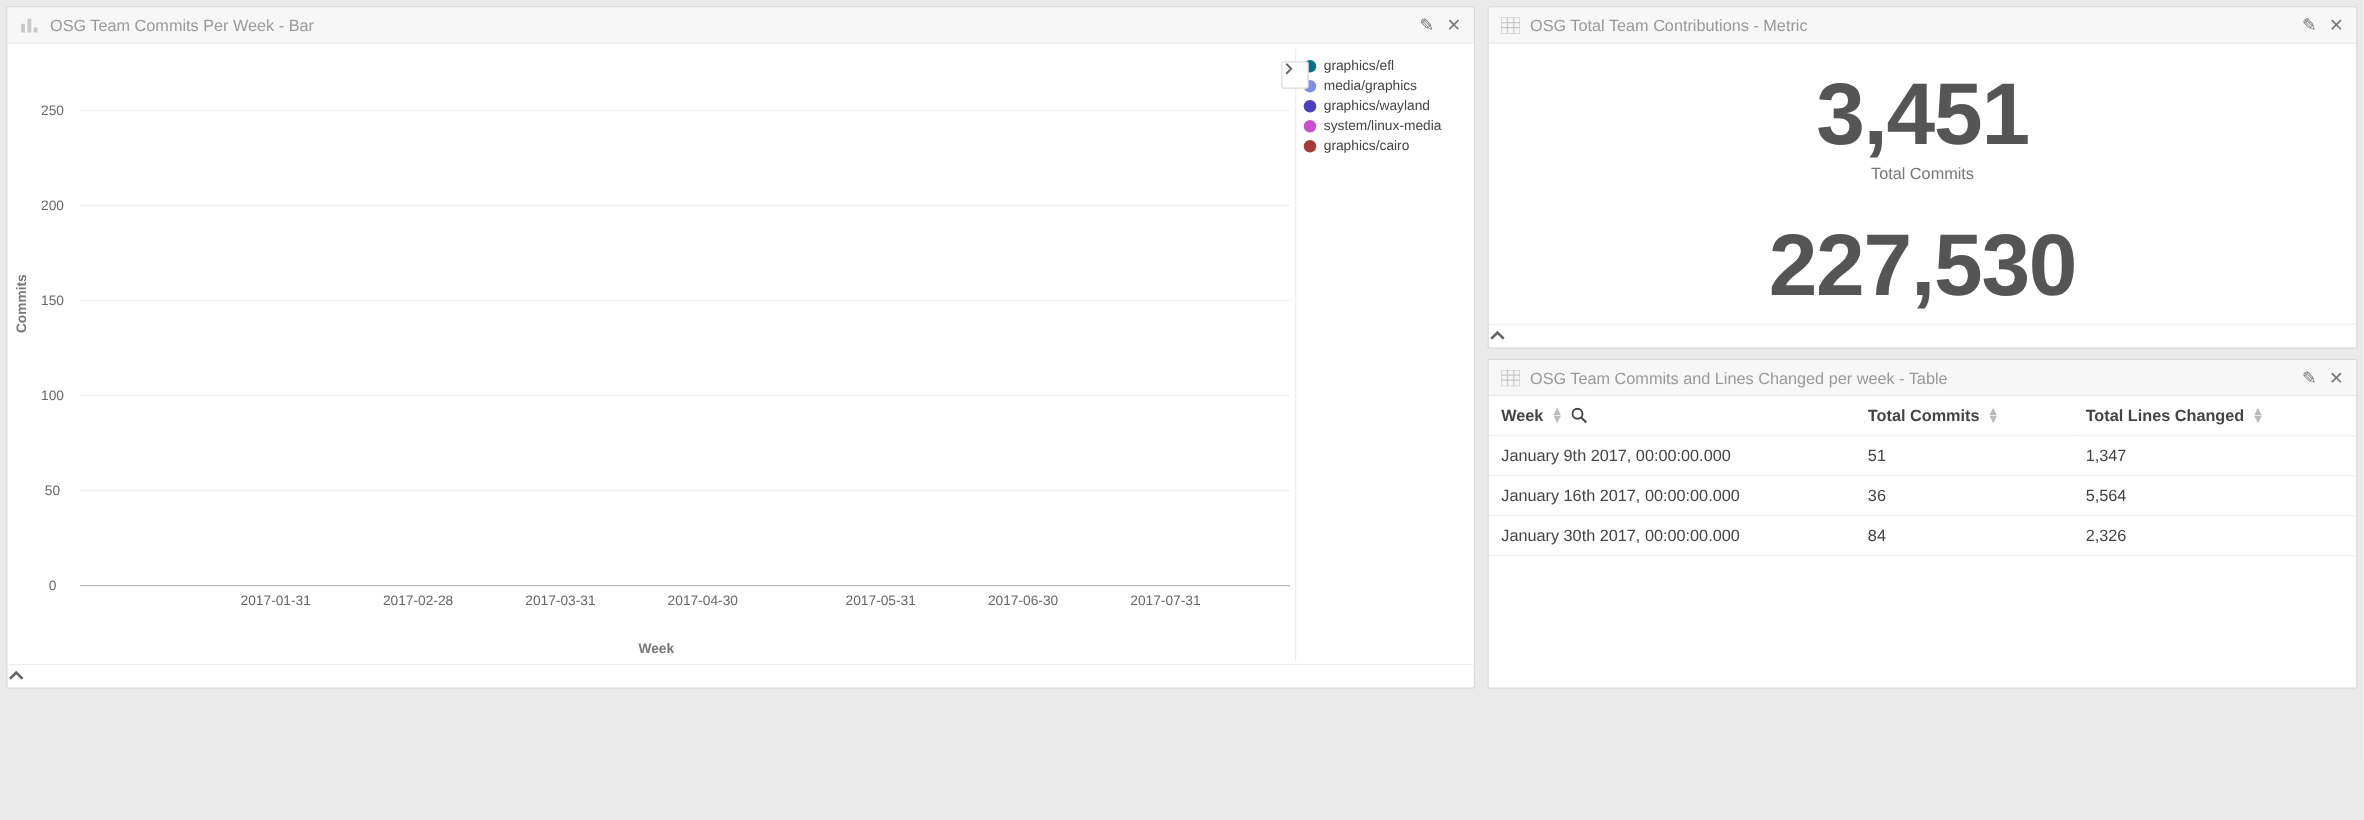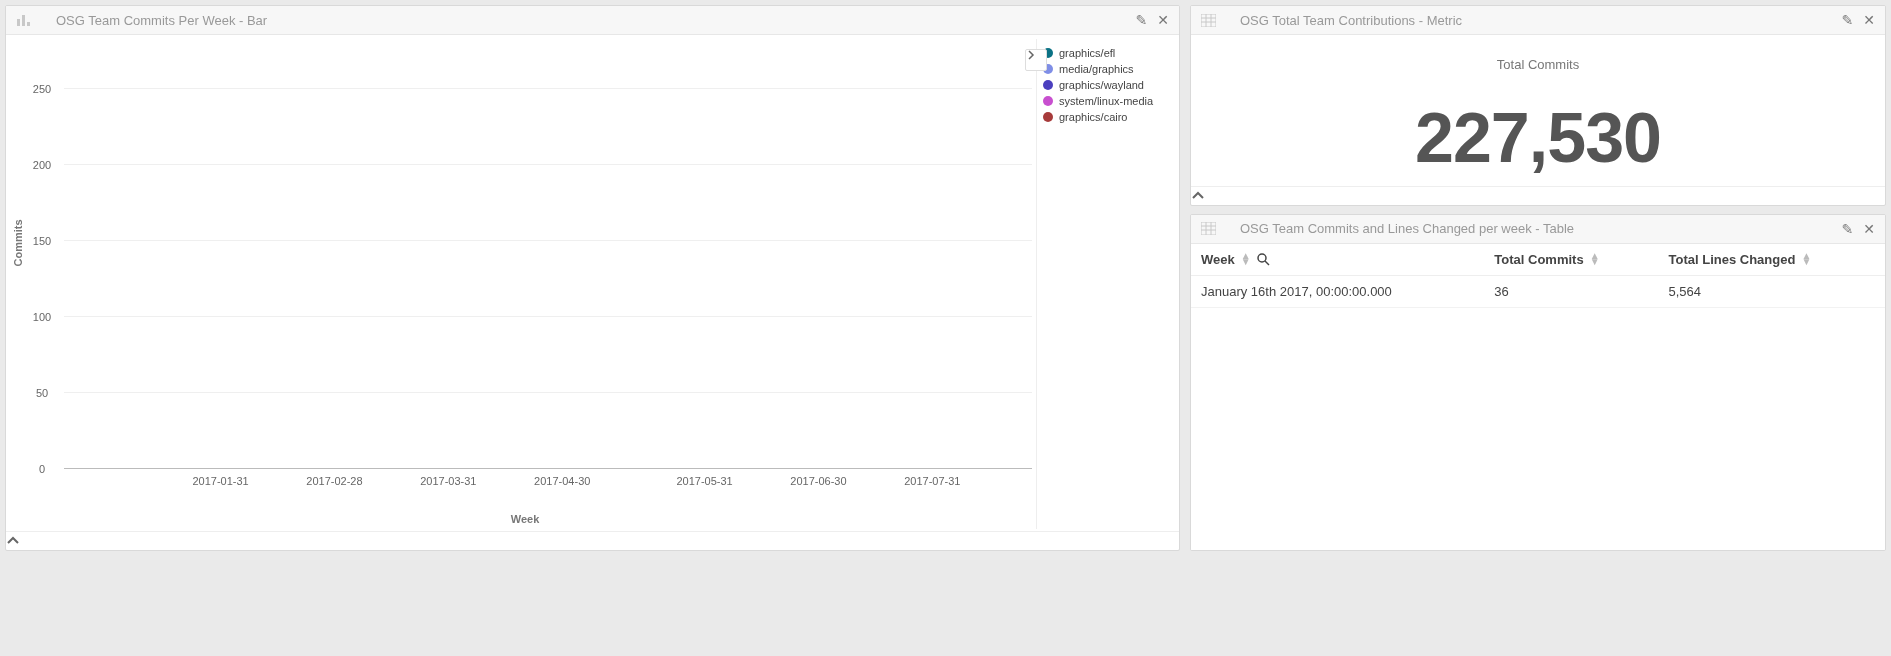--- a/index.html
+++ b/index.html
@@ -26,21 +26,21 @@
   .panel-header {
     background:#f7f7f7;
     border-bottom:1px solid #e7e7e7;
     padding:6px 10px;
     display:flex;
     align-items:center;
     justify-content:space-between;
     color:#999;
     font-size:13px;
   }
-  .panel-header .left-h { display:flex; align-items:center; gap:24px;}
+  .panel-header .left-h { display:flex; align-items:center; gap:8px;}
   .panel-header .icons { display:flex; gap:10px; font-size:14px; color:#777; }
   .panel-header .icons span { cursor:pointer; }
   .type-ico { color:#c8c8c8; font-size:14px; display:inline-flex; align-items:center;}
   .panel-body { flex:1; background:#fff; position:relative; padding:4px 8px 2px 8px;}
   .metric-body { text-align:center; padding:20px 10px 10px 10px;}
   .metric-big { font-size:70px; font-weight:700; color:#555; letter-spacing:-1px; line-height:1.05;}
   .metric-label { font-size:13px; color:#777; margin-top:2px; margin-bottom:30px;}
   .expand-down { text-align:center; padding:4px 0; border-top:1px solid #eee; color:#777; cursor:pointer;}
   
   .chart-wrap { display:flex; height:490px; }
@@ -321,20 +321,21 @@
             </svg>
         </span>
         <span>OSG Total Team Contributions - Metric</span>
       </div>
       <div class="icons">
         <span>✎</span>
         <span>✕</span>
       </div>
     </div>
     <div class="metric-body">
+      <div class="metric-big">3,451</div>
       <div class="metric-label">Total Commits</div>
       <div class="metric-big">227,530</div>
     </div>
     <div class="expand-down">
       <svg width="14" height="10" viewBox="0 0 14 10">
           <path d="M2 7 L7 2 L12 7" stroke="#666" stroke-width="2" fill="none"></path>
         </svg>
     </div>
   </div>
 
@@ -382,21 +383,31 @@
             <th>
               <div class="th-inner">
                 <span>Total Lines Changed</span>
                 <span class="sort">▲<br>▼</span>
               </div>
             </th>
           </tr>
         </thead>
         <tbody id="table-rows">
             <tr>
+              <td>January 9th 2017, 00:00:00.000</td>
+              <td>51</td>
+              <td>1,347</td>
+            </tr>
+            <tr>
               <td>January 16th 2017, 00:00:00.000</td>
               <td>36</td>
               <td>5,564</td>
             </tr>
+            <tr>
+              <td>January 30th 2017, 00:00:00.000</td>
+              <td>84</td>
+              <td>2,326</td>
+            </tr>
           </tbody>
       </table>
     </div>
   </div>
 </div>
 
 </body></html>

